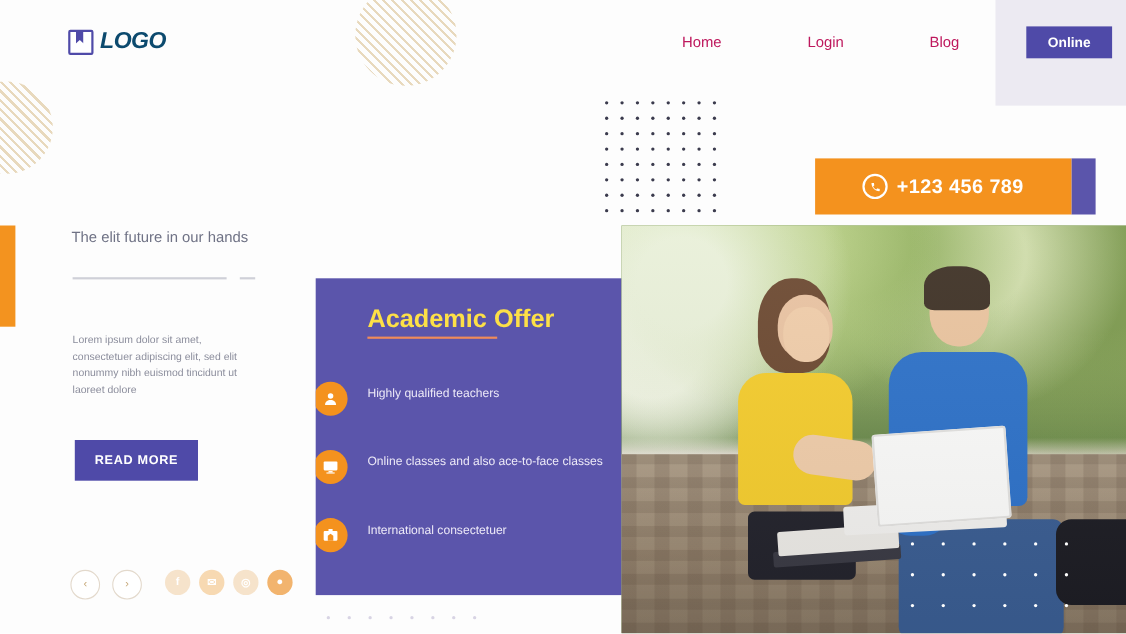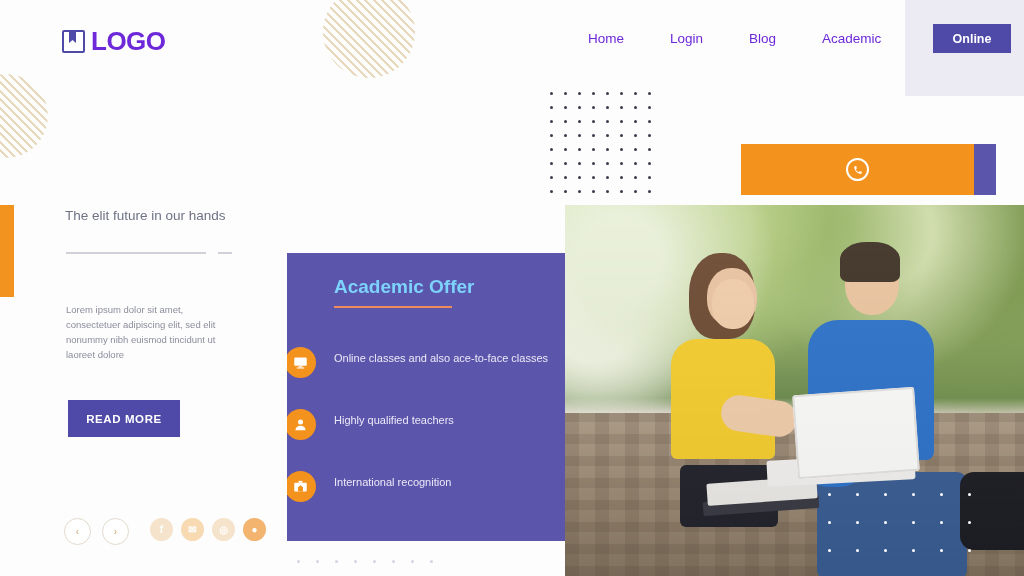--- a/index.html
+++ b/index.html
@@ -40,25 +40,25 @@
     position:absolute;left:62px;top:26px;display:flex;align-items:center;gap:6px;
   }
   .logo-mark{
     width:19px;height:19px;border:2px solid #4f4aa8;border-radius:2px;position:relative;background:#fff;
   }
   .logo-mark:after{
     content:"";position:absolute;left:5px;top:0;width:7px;height:11px;background:#4f4aa8;
     clip-path:polygon(0 0,100% 0,100% 100%,50% 72%,0 100%);
   }
   .logo-text{
-    font-size:26px;font-weight:bold;letter-spacing:-.5px;color:#6d28d9;
+    font-size:21px;font-weight:bold;letter-spacing:-.5px;color:#0c4a6e;font-style:italic;
   }
   .nav{position:absolute;left:588px;top:31px;display:flex;gap:46px;}
   .nav a{
-    font-size:13.5px;color:#6d28d9;text-decoration:none;white-space:nowrap;
+    font-size:13.5px;color:#be185d;text-decoration:none;white-space:nowrap;margin-left:32px;
   }
   .login-btn{
     position:absolute;left:933px;top:24px;width:78px;height:29px;
     background:#4f4aa8;color:#fff;border:none;
     font-family:"Liberation Sans", sans-serif;
     font-size:12.5px;font-weight:bold;cursor:pointer;
     display:flex;align-items:center;justify-content:center;
   }
 
   
@@ -104,21 +104,21 @@
   .soc.s2{background:#f7d9b2;}
   .soc.s3{background:#f6e3cb;}
   .soc.s4{background:#f2b46e;}
 
   
   .offer-card{
     position:absolute;left:287px;top:253px;width:298px;height:288px;
     background:#5b55ab;overflow:hidden;
   }
   .offer-title{
-    position:absolute;left:47px;top:23px;font-size:19px;font-weight:bold;color:#7dd3fc;
+    position:absolute;left:47px;top:23px;font-size:23px;font-weight:bold;color:#fde047;
   }
   .offer-underline{
     position:absolute;left:47px;top:53px;width:118px;height:2px;background:#ef8b5a;
   }
   .offer-list{position:absolute;left:47px;top:98px;width:230px;}
   .offer-item{
     position:relative;min-height:34px;margin-bottom:28px;
     font-size:11px;line-height:15px;color:#ece9f7;
   }
   .offer-item.two{line-height:15px;}
@@ -315,50 +315,50 @@
     <div class="soc s2">✉</div>
     <div class="soc s3">◎</div>
     <div class="soc s4">●</div>
   </div>
 
   <div class="offer-card">
     <div class="offer-title">Academic Offer</div>
     <div class="offer-underline"></div>
     <div class="offer-list">
 
+      <div class="offer-item">
+        <span class="ico">
+          <svg width="15" height="15" viewBox="0 0 24 24" fill="#fff">
+              <circle cx="12" cy="8" r="4"></circle>
+              <path d="M4 21c0-4.4 3.6-7 8-7s8 2.6 8 7z"></path>
+            </svg>
+        </span>
+        <span>Highly qualified teachers</span>
+      </div>
+
       <div class="offer-item two">
         <span class="ico">
           <svg width="15" height="15" viewBox="0 0 24 24" fill="#fff">
               <rect x="2" y="4" width="20" height="13" rx="1.5"></rect>
               <rect x="9" y="18" width="6" height="2"></rect>
               <rect x="6" y="20" width="12" height="1.6"></rect>
             </svg>
         </span>
         <span>Online classes and also ace-to-face classes</span>
       </div>
 
       <div class="offer-item">
         <span class="ico">
           <svg width="15" height="15" viewBox="0 0 24 24" fill="#fff">
-              <circle cx="12" cy="8" r="4"></circle>
-              <path d="M4 21c0-4.4 3.6-7 8-7s8 2.6 8 7z"></path>
-            </svg>
-        </span>
-        <span>Highly qualified teachers</span>
-      </div>
-
-      <div class="offer-item">
-        <span class="ico">
-          <svg width="15" height="15" viewBox="0 0 24 24" fill="#fff">
               <path d="M9 3h6v3H9z"></path>
               <rect x="2" y="6" width="20" height="14" rx="1.5"></rect>
               <path d="M8 13l4-3 4 3v7H8z" fill="#f4921e"></path>
             </svg>
         </span>
-        <span>International recognition</span>
+        <span>International consectetuer</span>
       </div>
 
     </div>
   </div>
 
   <div class="photo">
     <div class="ph-sky"></div>
     <div class="ph-wall"></div>
     <div class="ph-girl-hair"></div>
     <div class="ph-girl-head"></div>
@@ -399,15 +399,16 @@
       </div>
   </div>
 
   <div class="phone-accent"></div>
   <div class="phone-bar">
     <span class="phone-ico">
       <svg width="10" height="10" viewBox="0 0 24 24" fill="#fff">
           <path d="M6.6 10.8c1.4 2.8 3.8 5.1 6.6 6.6l2.2-2.2c.3-.3.7-.4 1-.2 1.2.4 2.4.6 3.6.6.6 0 1 .4 1 1V20c0 .6-.4 1-1 1C10.6 21 3 13.4 3 4c0-.6.4-1 1-1h3.5c.6 0 1 .4 1 1 0 1.3.2 2.5.6 3.6.1.4 0 .8-.2 1l-2.3 2.2z"></path>
         </svg>
     </span>
+    <span class="phone-num">+123 456 789</span>
   </div>
 
 </div>
 
 </body></html>

